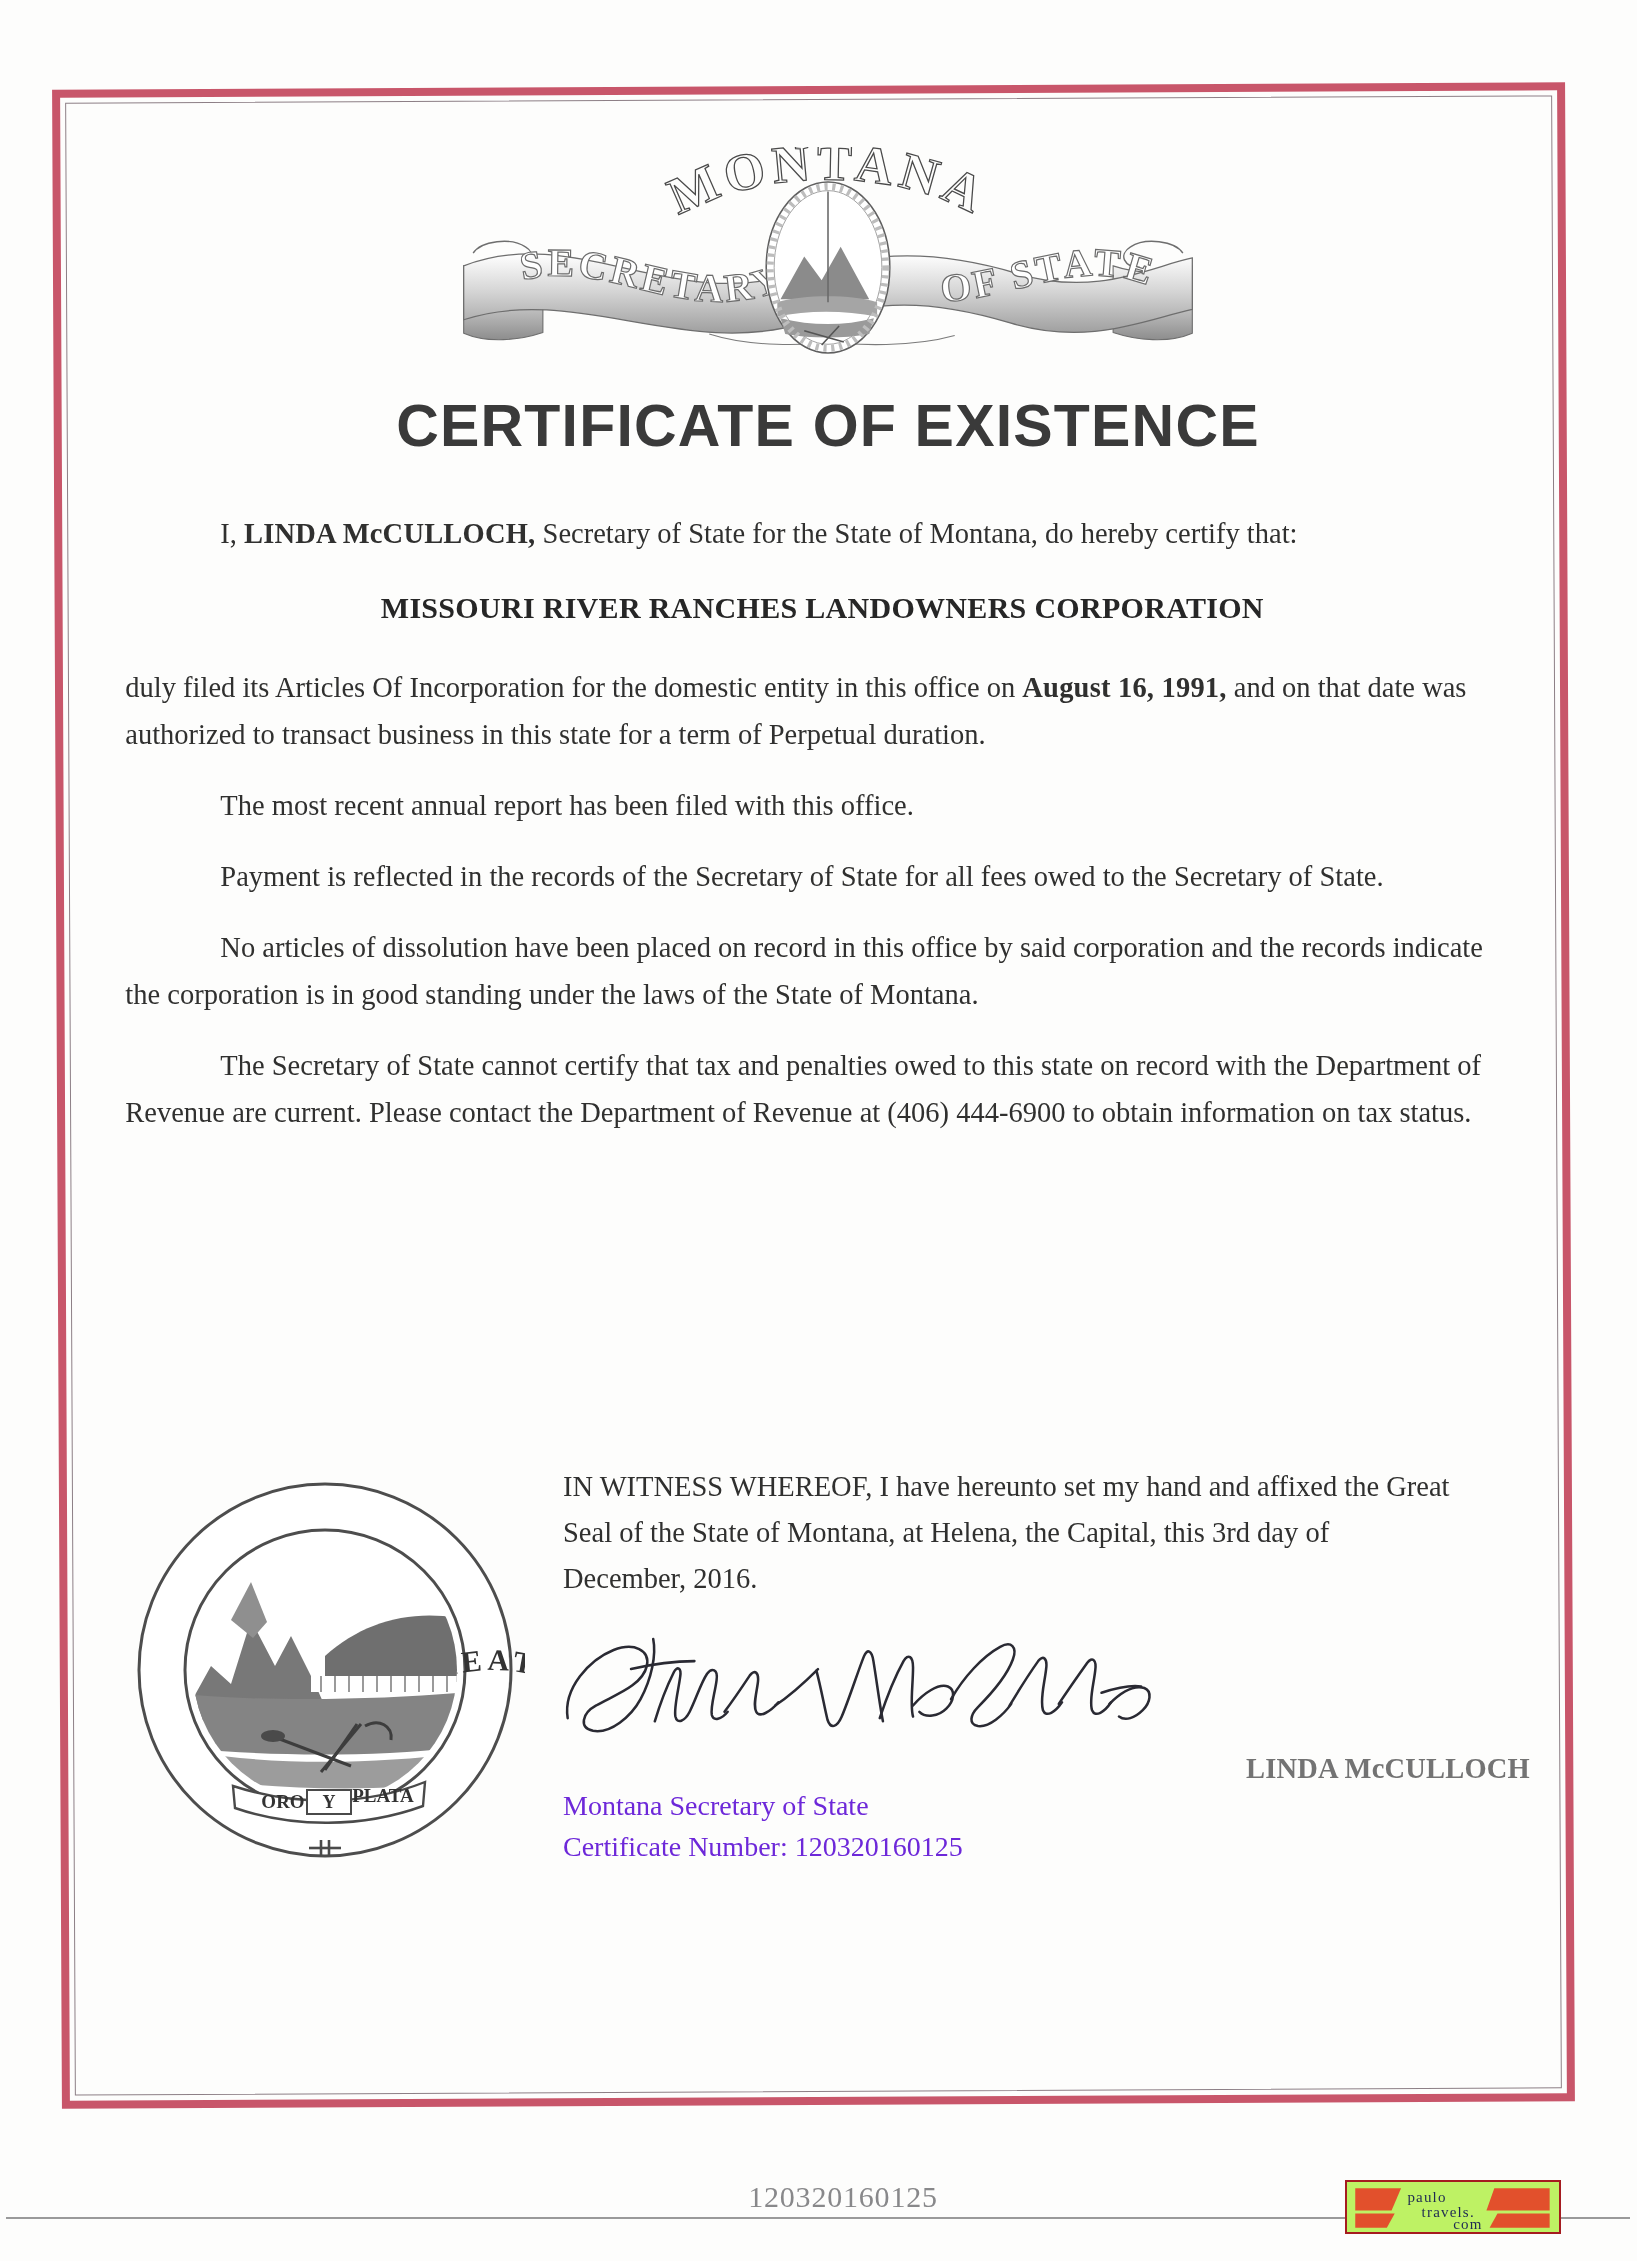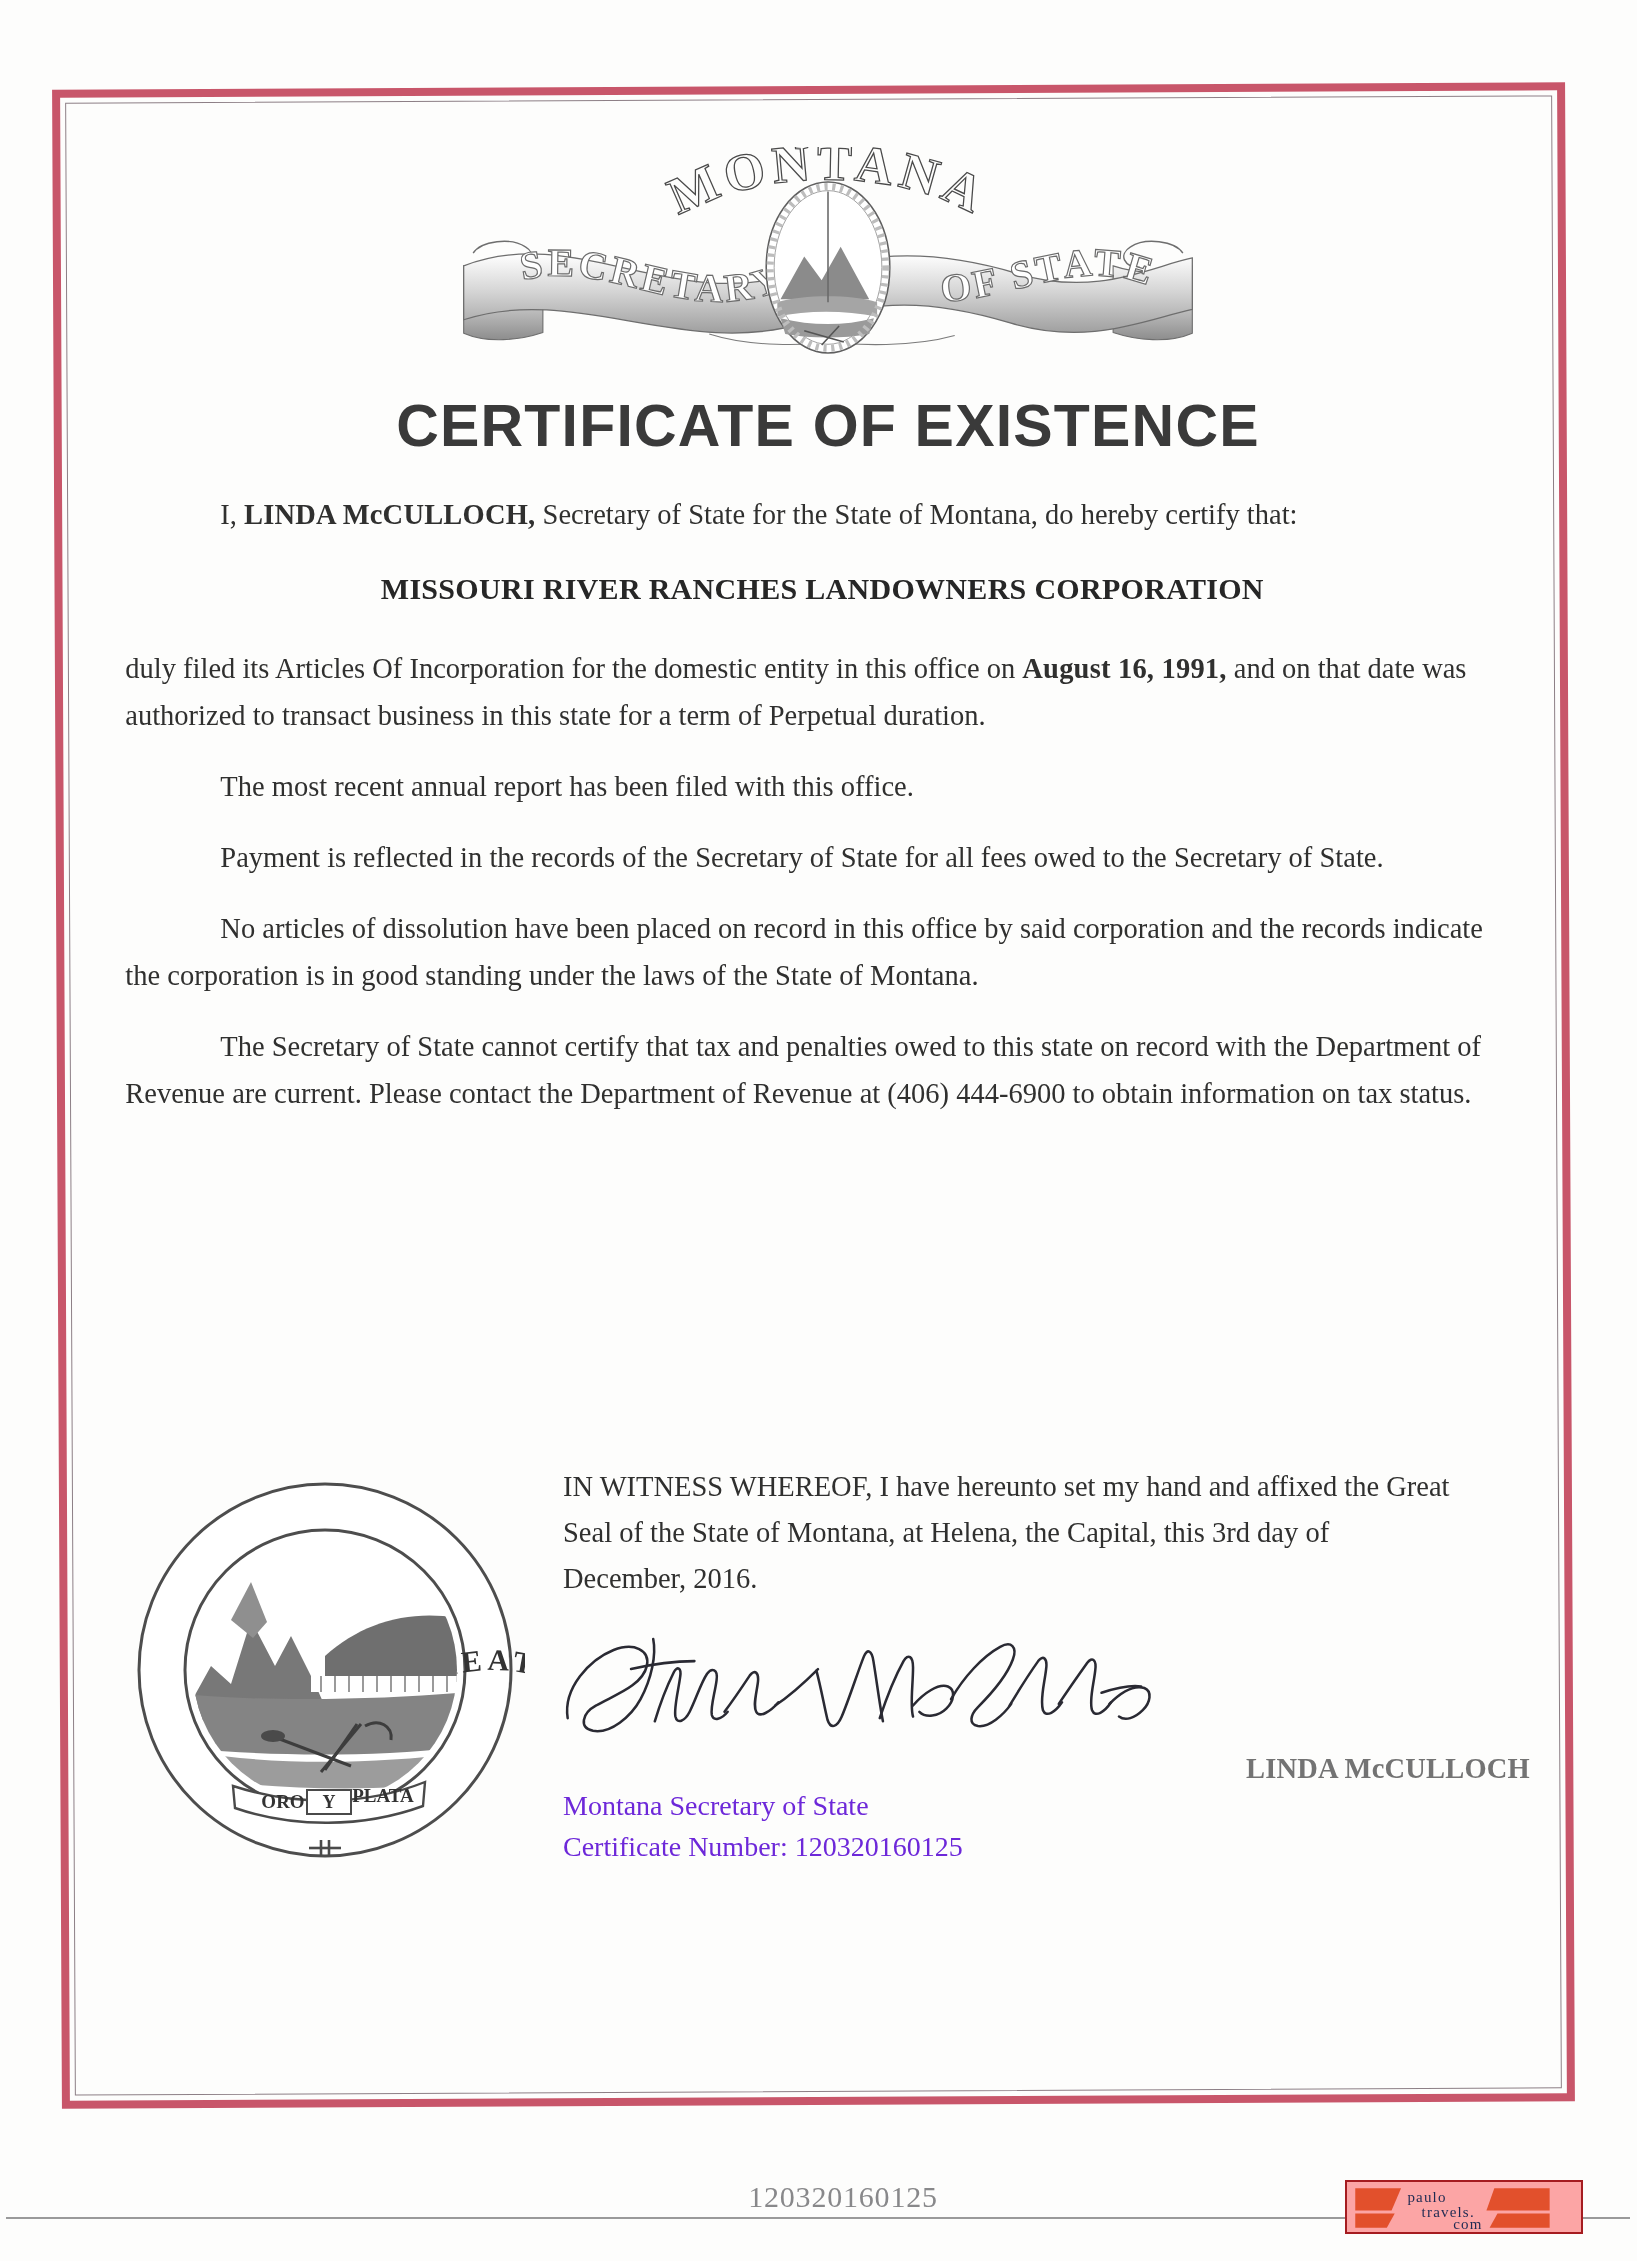--- a/index.html
+++ b/index.html
@@ -82,21 +82,21 @@
     letter-spacing: 1.2px;
     color: #3a3a3a;
     font-family: Liberation Sans, sans-serif;
     white-space: nowrap;
   }
 
   
   #cert-body {
     position: absolute;
     left: 6.3px;
-    top: 372px;
+    top: 391px;
     width: 1394px;
     font-size: 28.5px;
     line-height: 47px;
     color: #30302f;
   }
   #cert-body p {
     margin: 0 0 24px 0;
     text-indent: 95px;
   }
   #cert-body p.no-indent { text-indent: 0; margin-top: 33px; }
@@ -178,24 +178,24 @@
     width: 1624px;
     height: 2.4px;
     background: #9a9a9a;
   }
 
   
   #watermark-badge {
     position: absolute;
     left: 1345px;
     top: 2180px;
-    width: 238px;
+    width: 216px;
     height: 54px;
     border: 2.4px solid #a51c20;
-    background: #fca5a5;
+    background: #bef264;
     box-sizing: border-box;
   }
   #watermark-badge svg { display: block; }
 </style>
 </head>
 <body>
 
 <div id="scan-page">
 
   <div id="cert-border">

